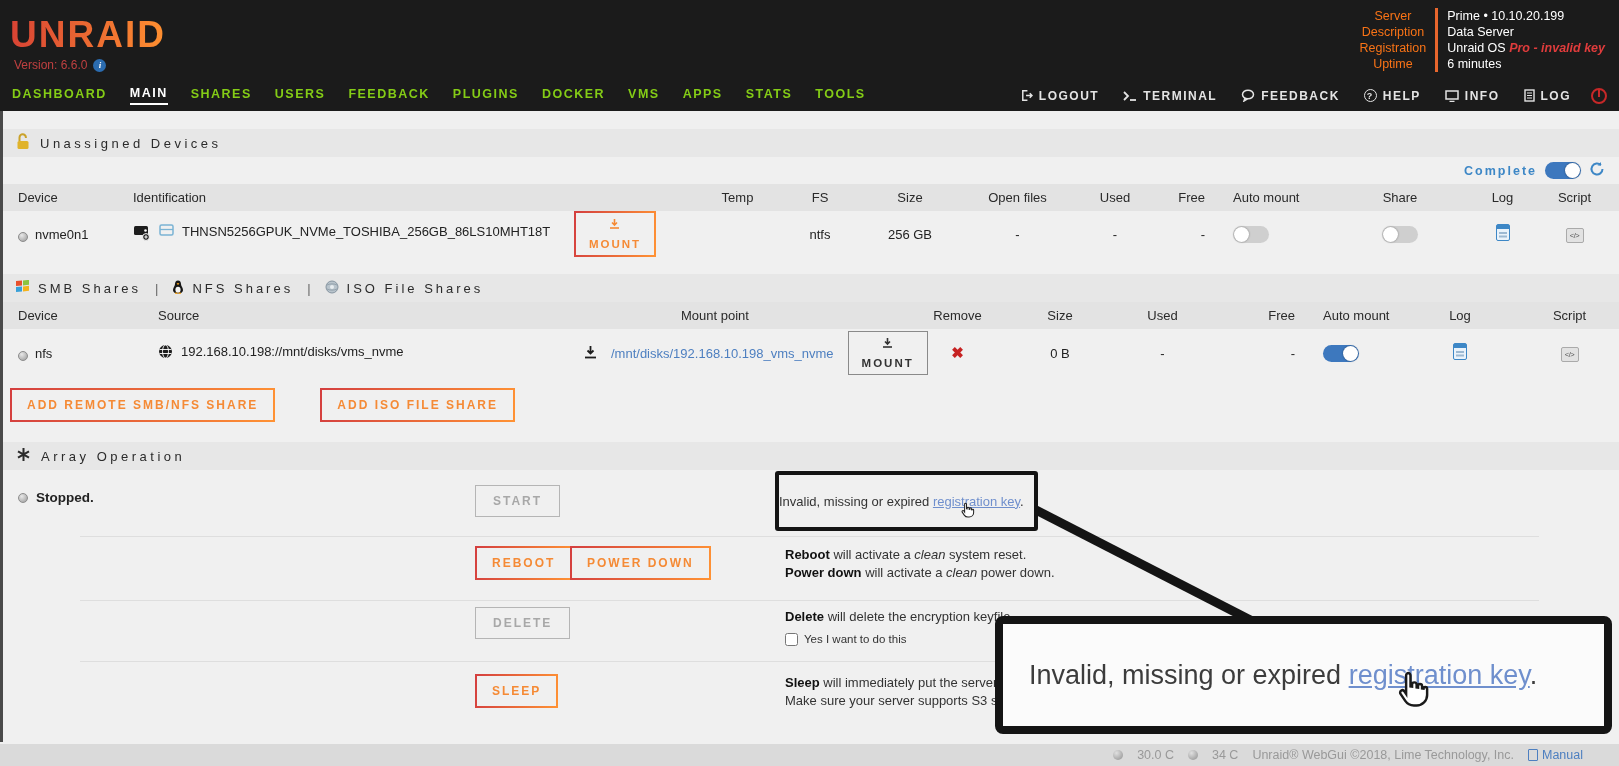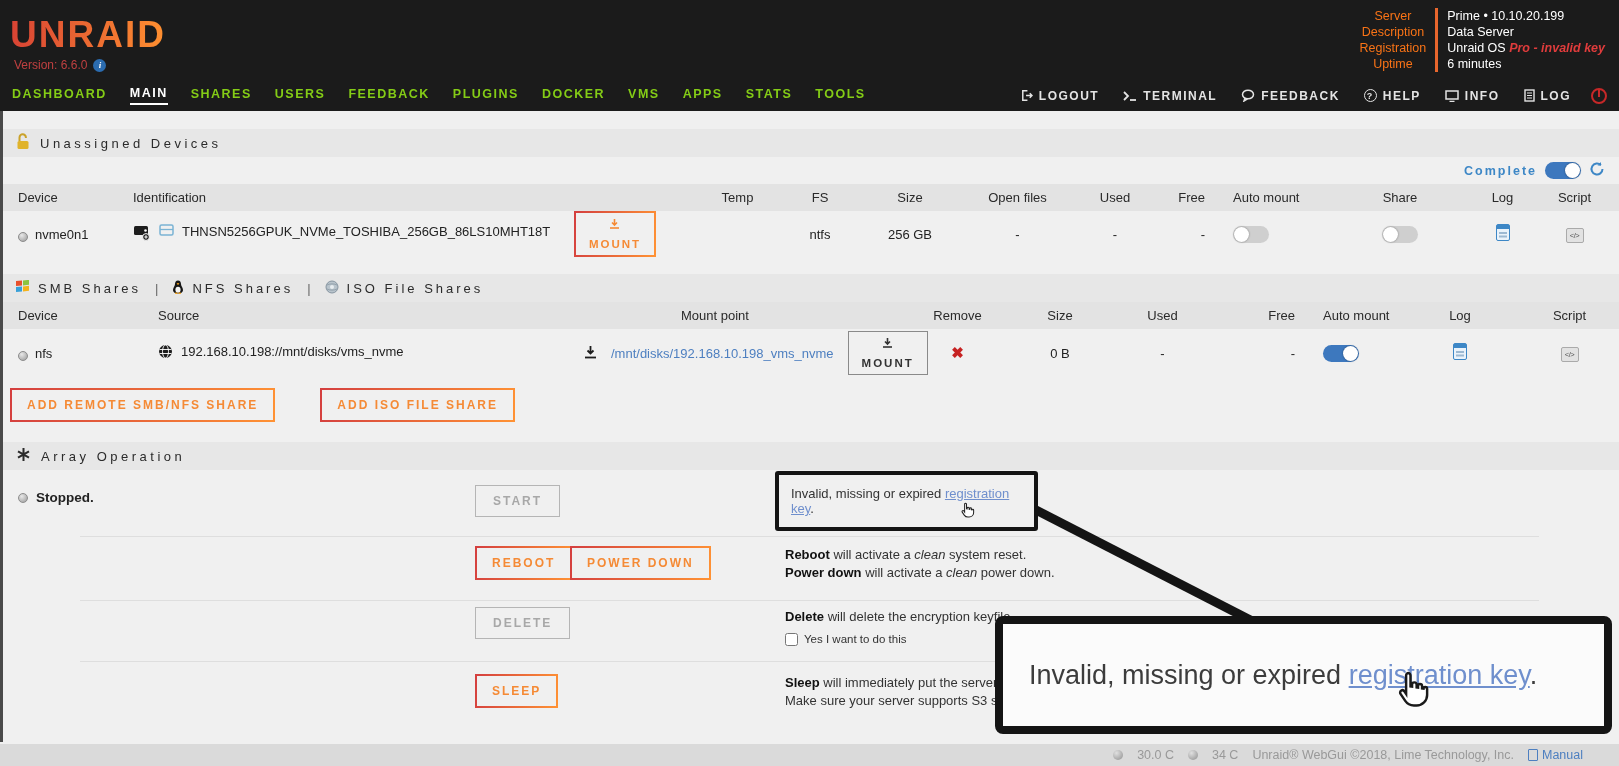--- a/index.html
+++ b/index.html
@@ -95,21 +95,21 @@
   .array-body { position:relative; height:271px; }
   .abs { position:absolute; }
   .status { display:flex; align-items:center; gap:8px; font-size:13.5px; font-weight:bold; color:#222; }
   .desc { font-size:13px; color:#333; line-height:18px; }
   .desc b { color:#111; }
   .sep { position:absolute; left:80px; right:80px; height:1px; background:#dedede; }
   .chk-row { display:flex; align-items:center; gap:6px; font-size:11.5px; color:#333; }
   .chk-row input { width:13px; height:13px; }
 
   .smallbox { position:absolute; left:775px; top:471px; width:263px; height:60px; border:4px solid #141414;
-              border-radius:3px; display:flex; align-items:center; padding-left:12px; font-size:13px; color:#333; z-index:25; background:transparent;}
+              border-radius:3px; display:flex; align-items:center; font-size:13px; color:#333; z-index:25; background:transparent;}
   .smallbox a, .callout a { color:#6f8fcd; text-decoration:underline; cursor:pointer; }
   .smallcursor { position:absolute; left:180px; top:26px; }
 
   .connector { position:absolute; left:0; top:0; z-index:20; pointer-events:none; }
 
   .callout { position:absolute; left:995px; top:616px; width:617px; height:118px; border:8px solid #141414;
              border-radius:8px; background:#fbfbfb; z-index:30; display:flex; align-items:center; padding-left:26px; }
   .callout-text { font-size:27px; color:#3c3c3c; }
   .bigcursor { position:absolute; left:390px; top:44px; }
 

